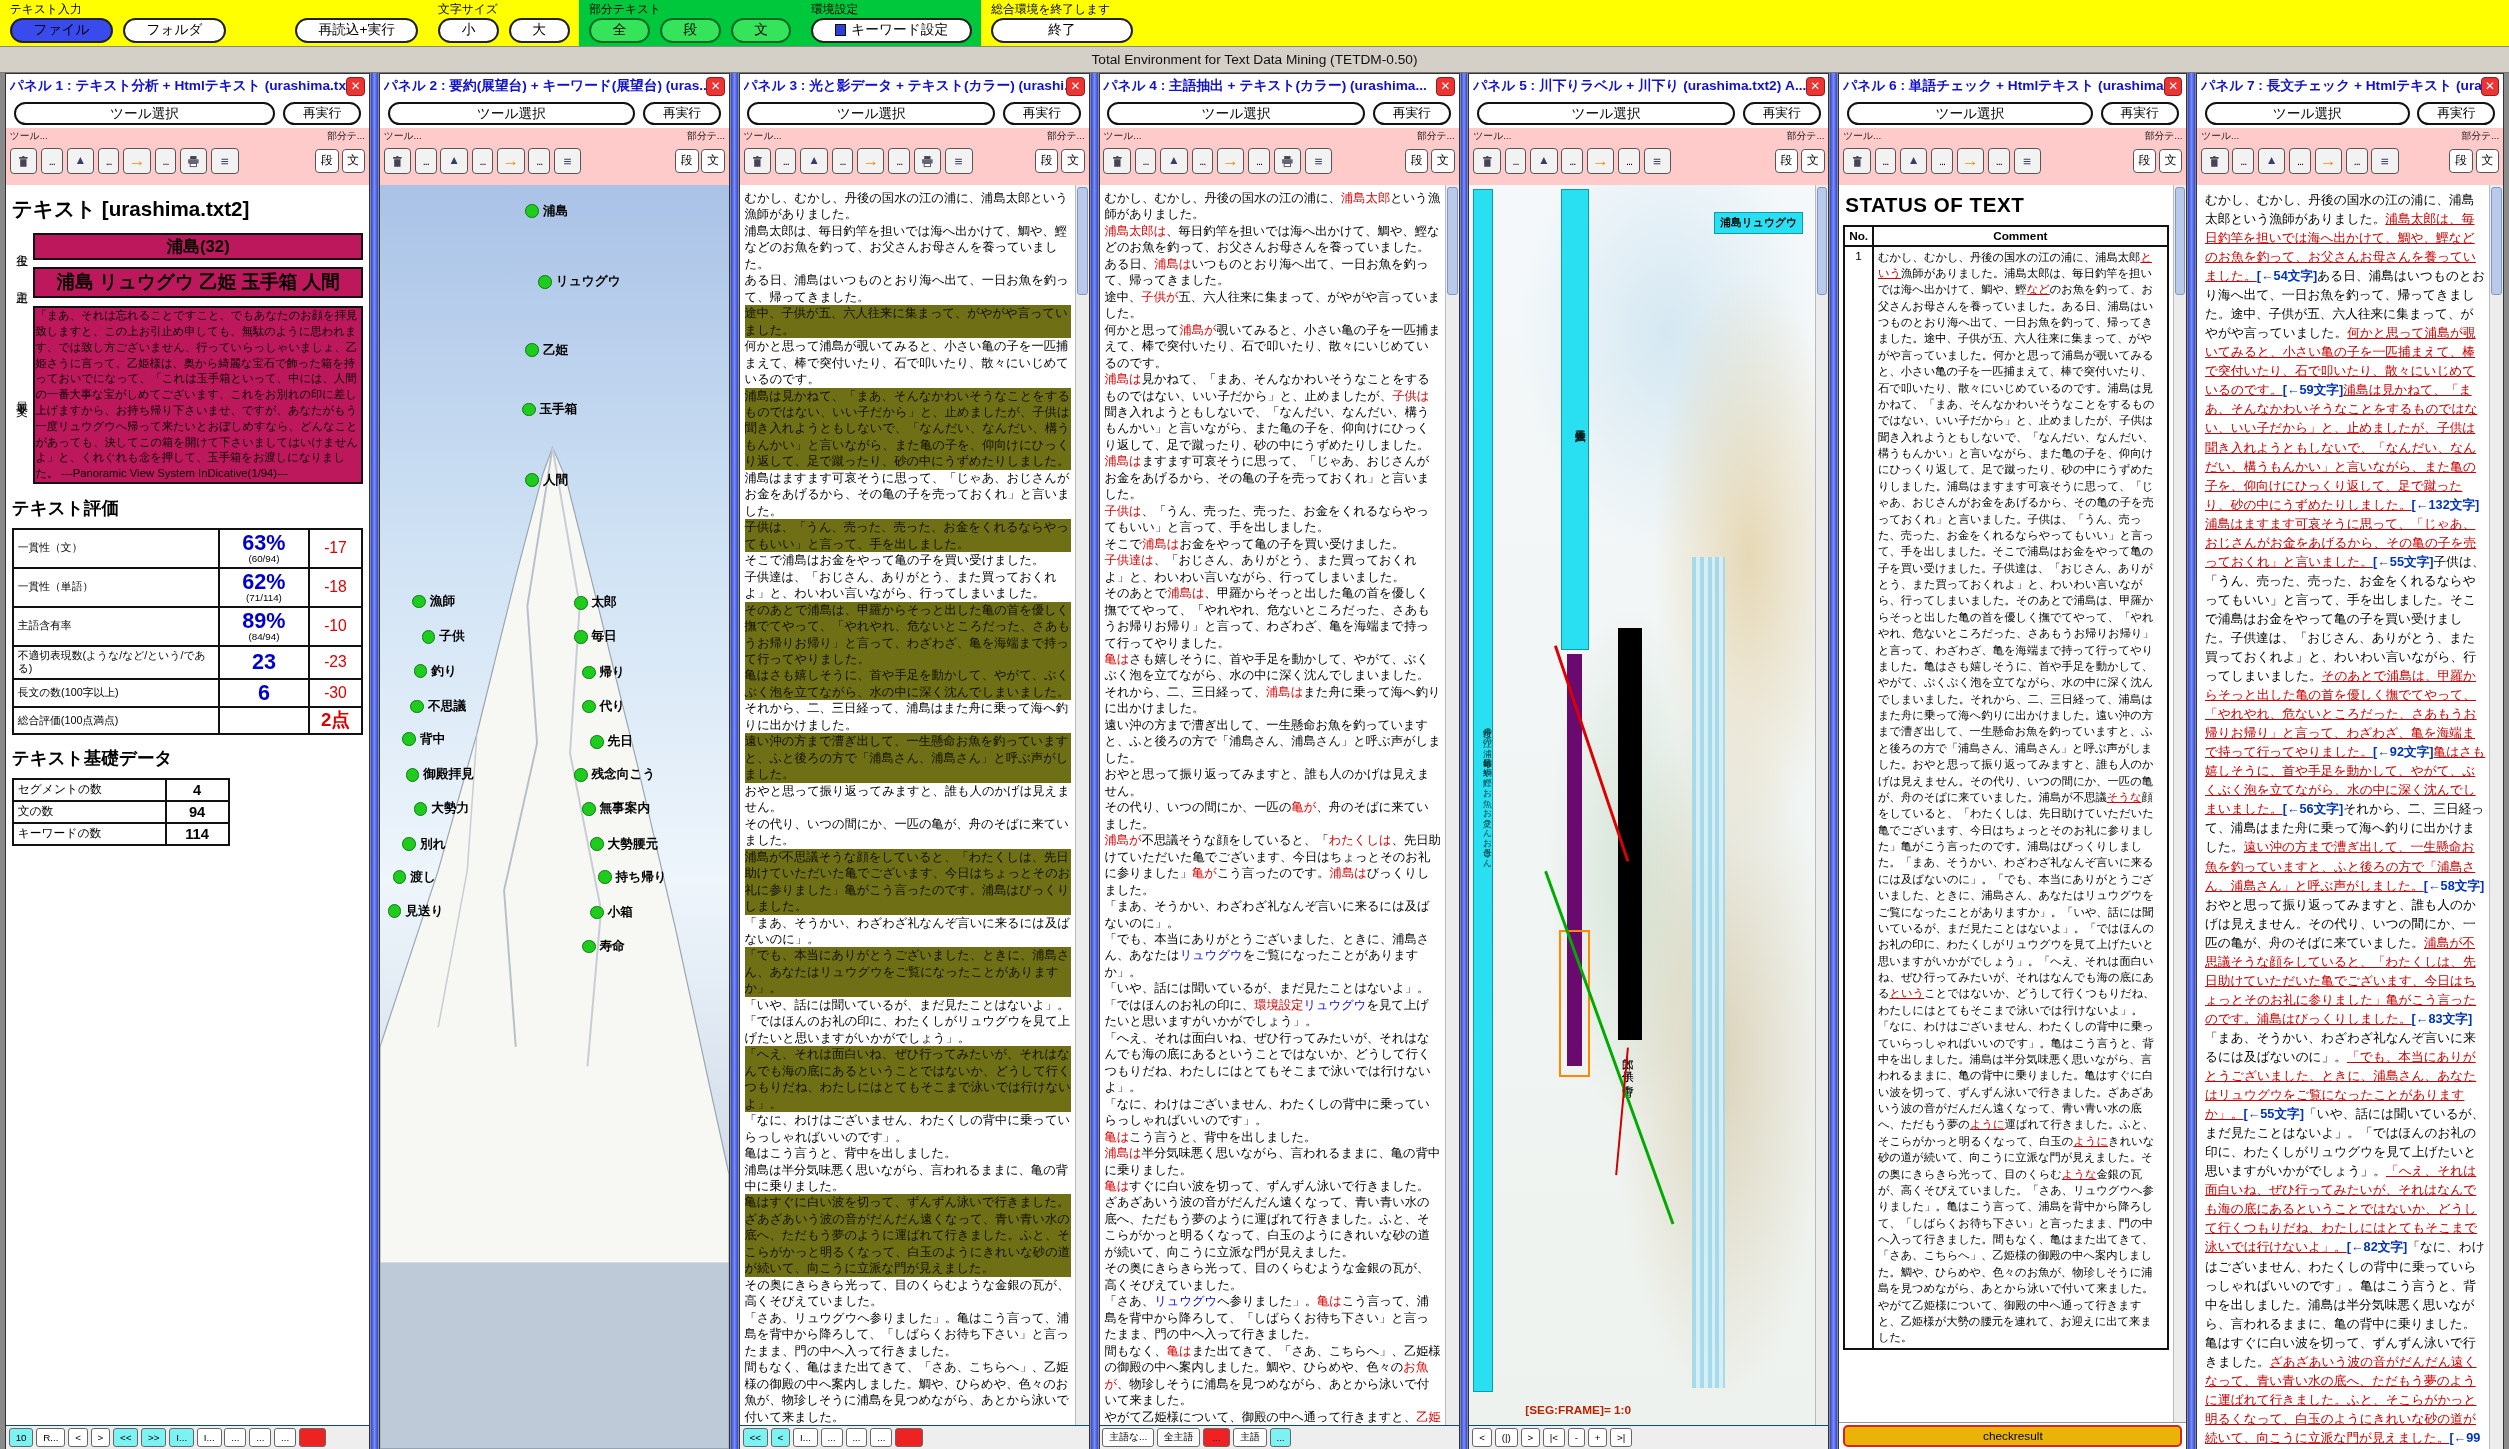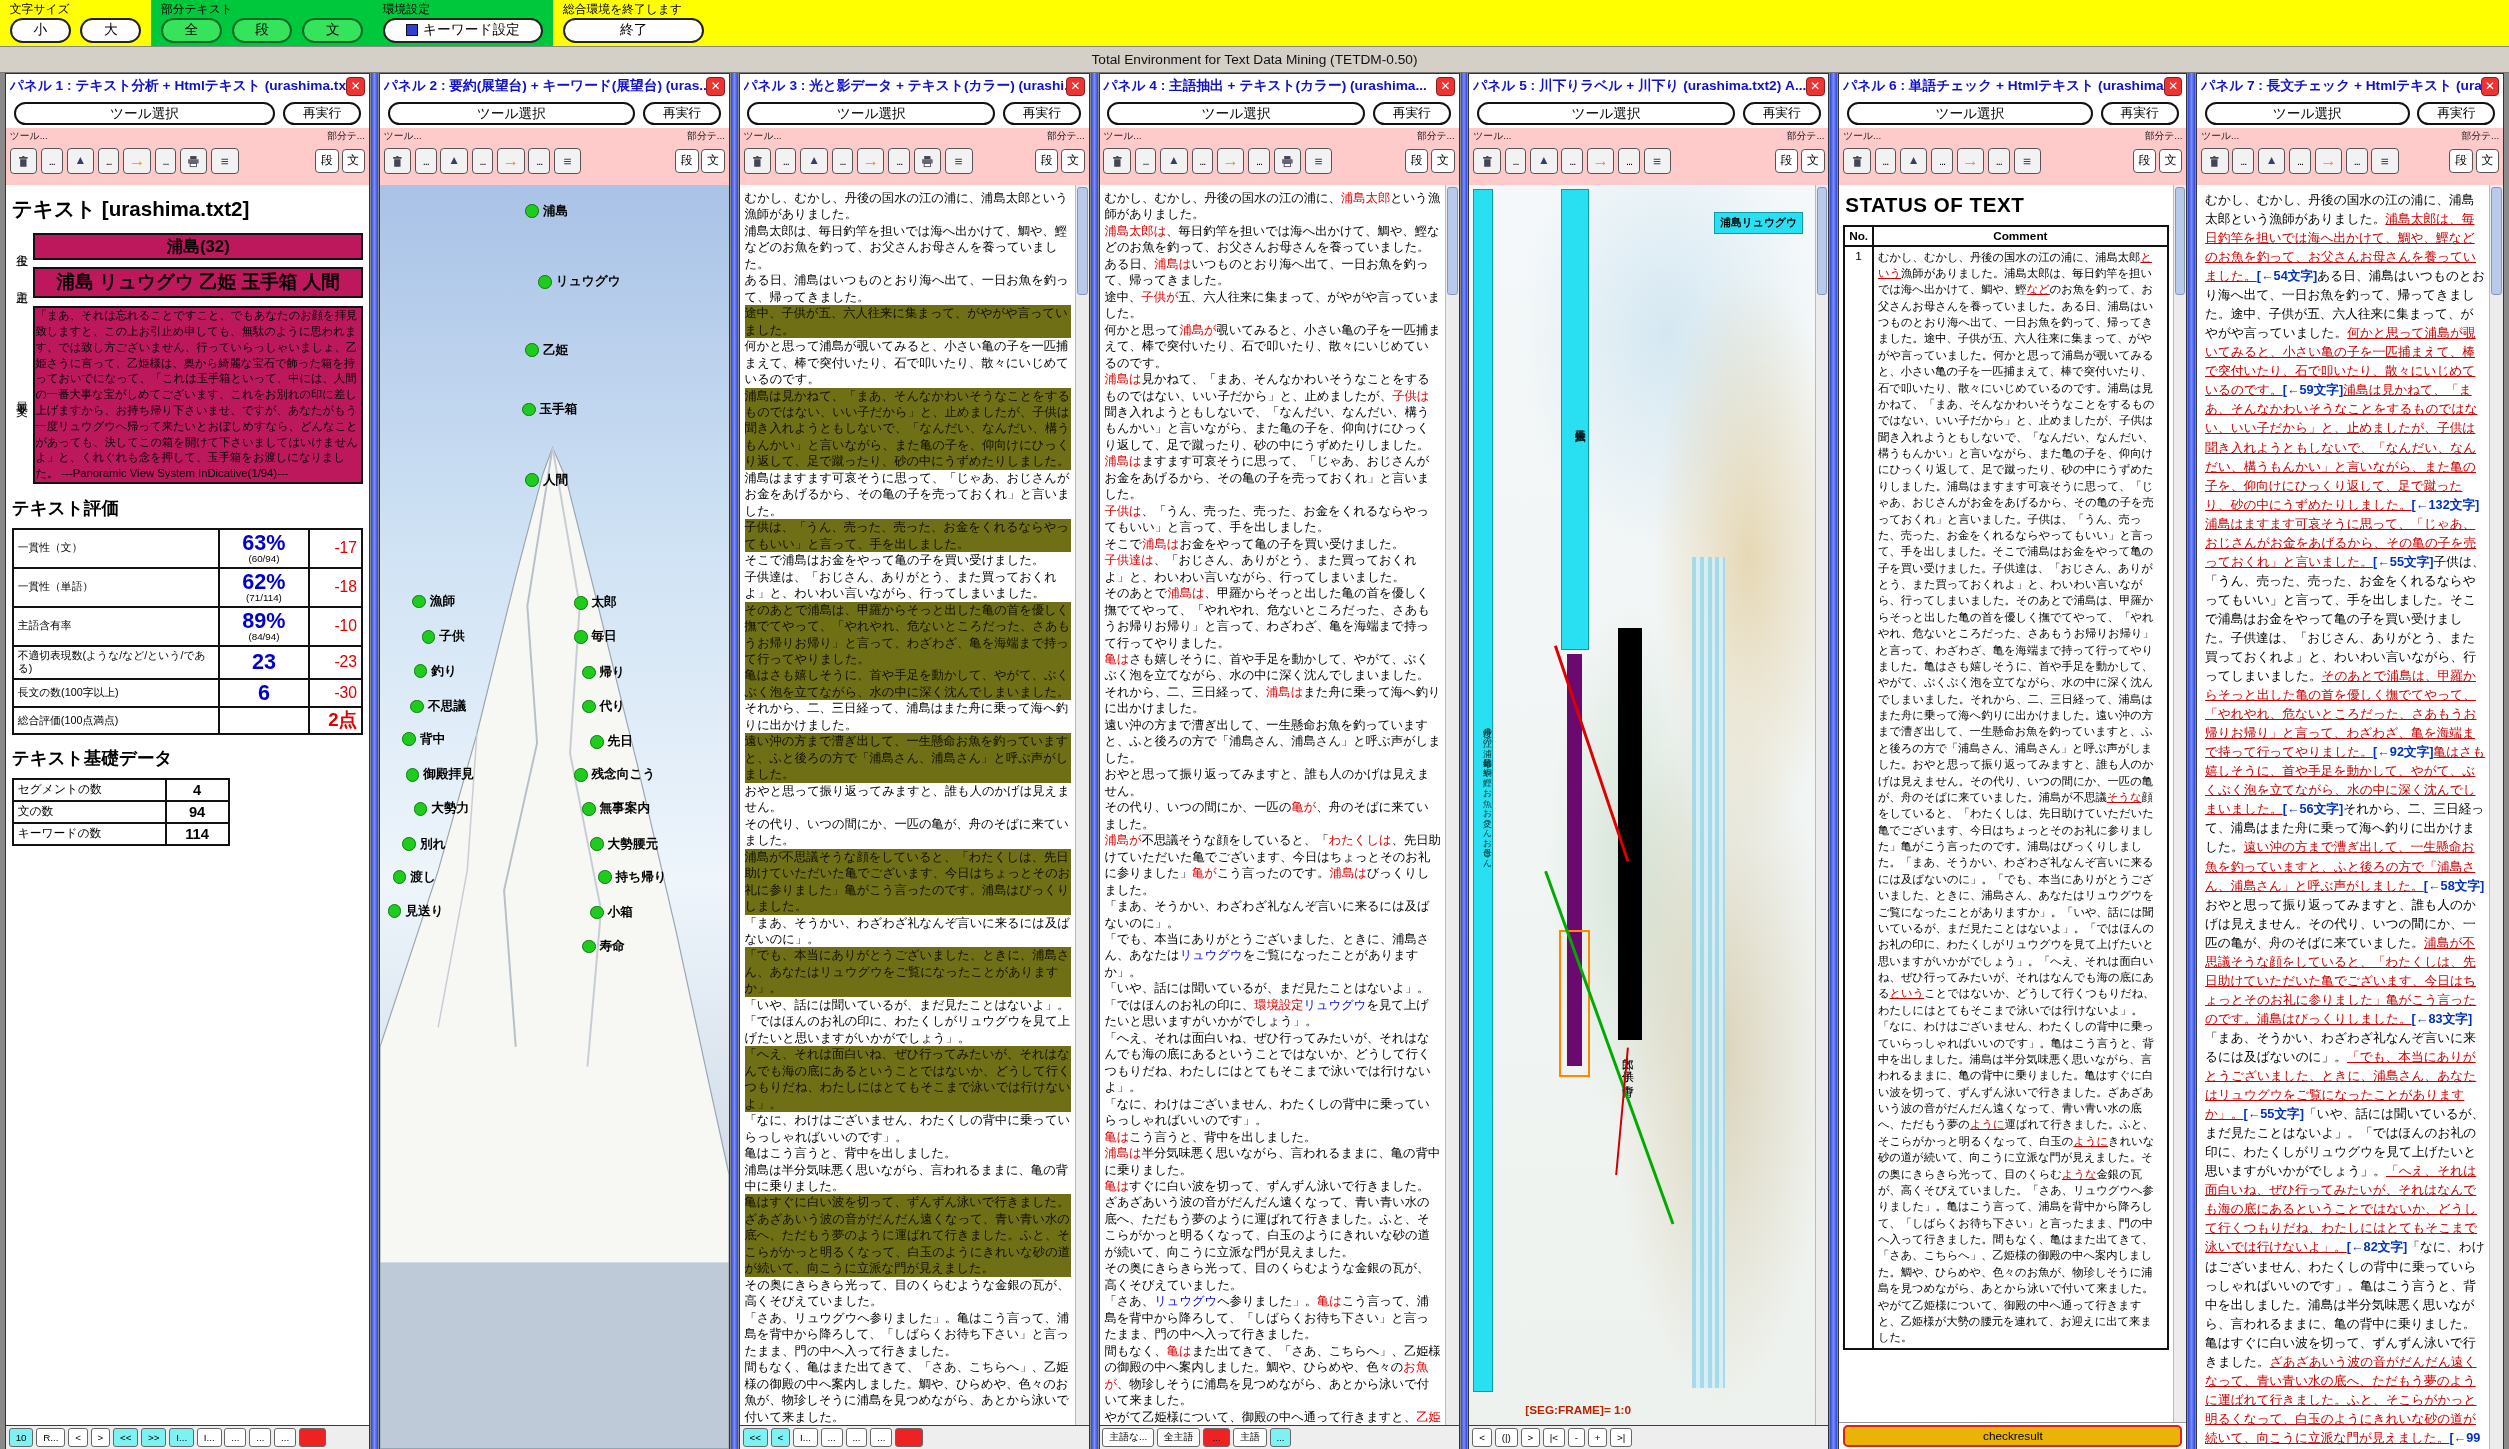--- a/index.html
+++ b/index.html
@@ -57,21 +57,21 @@
   .p1-box{flex:1;border:2px solid #111;padding:0;text-align:center;background:#be185d;}
   .p1-box.hero{font-size:16.7px;font-weight:bold;}
   .p1-box.theme{font-size:18.6px;font-weight:bold;line-height:1.45;}
   .p1-box.sent{font-size:11.3px;text-align:left;line-height:1.4;}
   .p1-h{font-size:17.6px;font-weight:bold;margin:11.8px 5.9px 7.8px;}
   table.p1-t{border-collapse:collapse;width:calc(100% - 11.8px);margin:0 5.9px;}
   table.p1-t td{border:2px solid #111;padding:2px 3.9px;}
   .ev-label{font-size:10.8px;line-height:1.25;}
   .ev-val{color:#0000cc;font-weight:bold;font-size:21.6px;text-align:center;width:90px;line-height:1.05;}
   .ev-sub{font-size:9.8px;color:#000;font-weight:normal;display:block;}
-  .ev-delta{color:#dd0000;font-size:15.7px;text-align:right;width:53px;}
+  .ev-delta{color:#dd0000;font-size:15.7px;text-align:center;width:53px;}
   .ev-points{font-size:18.6px;font-weight:bold;line-height:1.1;}
   .bs-label{font-size:11.8px;width:auto;}
   .bs-val{font-weight:bold;text-align:center;width:63px;font-size:14.7px;}
 
   
   .p2-sky{position:absolute;inset:0;background:linear-gradient(180deg,#a9c2e6 0%,#cfe2f4 28%,#eef5fb 55%,#cdd9e6 82%,#9fb4cc 100%);}
   .p2-mtn{position:absolute;inset:0;}
   .kw{position:absolute;display:flex;align-items:center;gap:3.9px;font-size:12.7px;font-weight:bold;color:#000;white-space:nowrap;cursor:pointer;}
   .dot{width:13.7px;height:13.7px;border-radius:50%;background:#1ecc1e;border:1.5px solid #0e7a0e;flex:0 0 auto;}
 
@@ -111,20 +111,28 @@
   table.p6-t th{font-size:11.8px;font-weight:bold;text-align:center;}
   .p6-no{width:27.4px;text-align:center;font-size:11.8px;}
   .p6-comment{font-size:11.3px;line-height:1.45;}
   .checkwrap{padding:2px 3.9px;background:#fff;border-top:1px solid #999;}
   .btn-check{width:100%;height:21.6px;background:#eab308;border:2.9px solid #dd2222;border-radius:4.9px;font-size:11.8px;cursor:pointer;font-family:inherit;}
 </style>
 </head>
 <body>
 
 <div class="toolbar">
+  <div class="tb-group">
+    <span class="tb-label">テキスト入力</span>
+    <div class="tb-buttons">
+      <button class="tb blue">ファイル</button>
+      <button class="tb">フォルダ</button>
+      <button class="tb" style="margin-left:59px">再読込+実行</button>
+    </div>
+  </div>
   <div class="tb-group">
     <span class="tb-label">文字サイズ</span>
     <div class="tb-buttons">
       <button class="tb">小</button>
       <button class="tb">大</button>
     </div>
   </div>
   <div class="tb-group green">
     <span class="tb-label">部分テキスト</span>
     <div class="tb-buttons">

